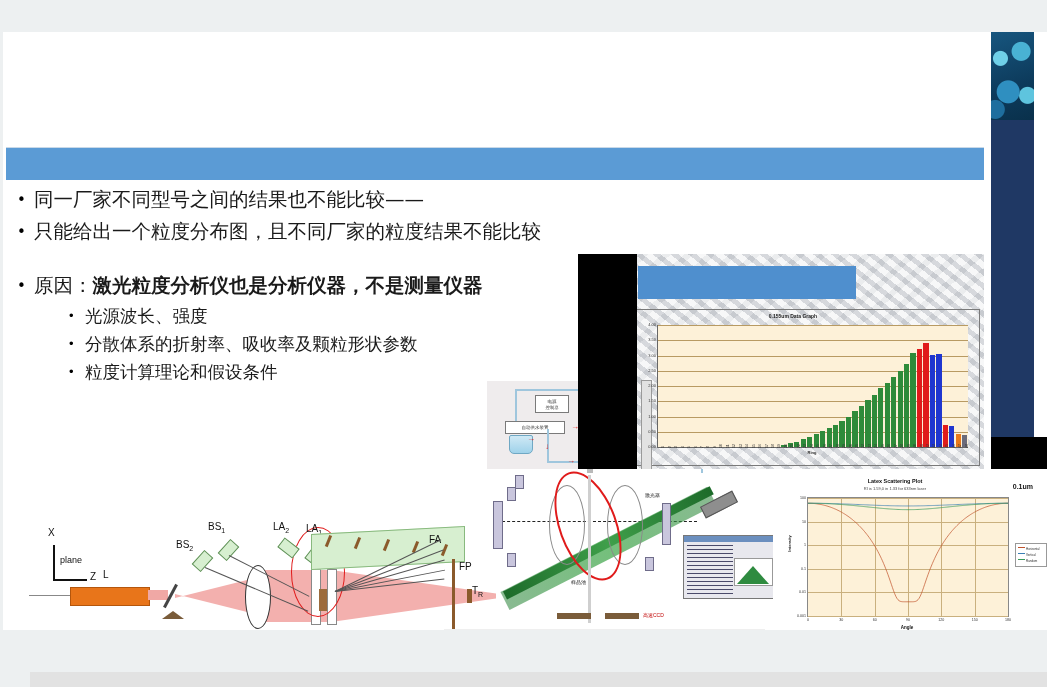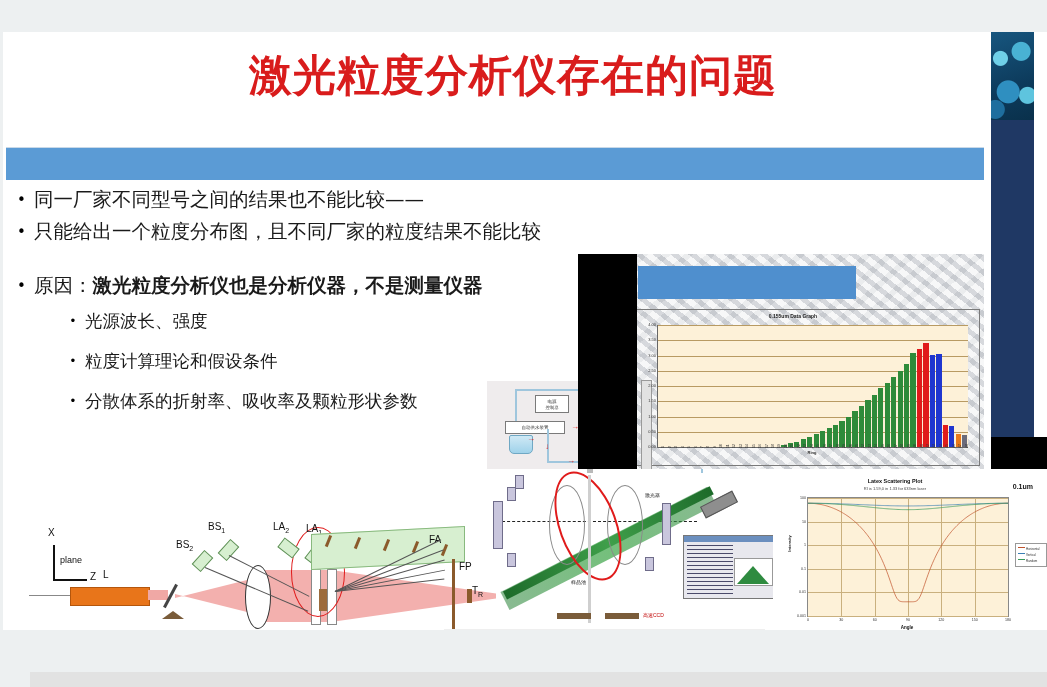--- a/index.html
+++ b/index.html
@@ -49,23 +49,23 @@
 
   
   .bullets{position:absolute;left:14px;top:152px;width:640px;}
   .b1{
     font-size:19.5px;color:#1a1a1a;line-height:31px;white-space:nowrap;
     font-family:"DejaVu Sans","Liberation Sans",sans-serif;
   }
   .b1 .dot{display:inline-block;width:17px;color:#000;font-size:15px;vertical-align:1px;}
   .spacer{height:22px;}
   .b2{
-    font-size:17.5px;color:#1a1a1a;line-height:40px;white-space:nowrap;
+    font-size:17.5px;color:#1a1a1a;line-height:28px;white-space:nowrap;
     padding-left:52px;
-    font-family:Liberation Mono, monospace;
+    font-family:Liberation Sans, sans-serif;
   }
   .b2 .dot{display:inline-block;width:16px;color:#000;font-size:13px;vertical-align:2px;}
 
   
   .instrument{
     position:absolute;left:484px;top:341px;width:286px;height:252px;
     background:#ffffff;overflow:hidden;
   }
   .inst-top{position:absolute;left:0;top:8px;width:286px;height:88px;background:#efeced;}
   .inst-box{position:absolute;border:1px solid #7a7a7a;background:#fff;font-size:4.5px;
@@ -170,21 +170,20 @@
   }
 </style>
 </head>
 <body>
 
 <div class="viewport">
   <div class="bottom-strip"></div>
 
   <div class="slide">
 
-    <div class="title">激光粒度分析仪存在的问题</div>
     <div class="bluebar"></div>
 
     <div class="sidebar">
       <div class="sidebar-photo"></div>
 
     </div>
 
     <div class="bullets">
       <div class="b1">
         <span class="dot">•</span><span class="txt">同一厂家不同型号之间的结果也不能比较——</span>
@@ -194,24 +193,24 @@
       </div>
       <div class="spacer"></div>
       <div class="b1">
         <span class="dot">•</span><span>原因：</span><span style="font-weight:bold">激光粒度分析仪也是分析仪器，不是测量仪器</span>
       </div>
 
       <div class="b2">
         <span class="dot">•</span><span>光源波长、强度</span>
       </div>
       <div class="b2">
+        <span class="dot">•</span><span>分散体系的折射率、吸收率及颗粒形状参数</span>
+      </div>
+      <div class="b2">
         <span class="dot">•</span><span>粒度计算理论和假设条件</span>
-      </div>
-      <div class="b2">
-        <span class="dot">•</span><span>分散体系的折射率、吸收率及颗粒形状参数</span>
       </div>
     </div>
 
     <div class="instrument">
       <div class="inst-top"></div>
       <div class="inst-pipe" style="left:28px;top:16px;width:108px;height:2px;"></div>
       <div class="inst-pipe" style="left:28px;top:16px;width:2px;height:40px;"></div>
       <div class="inst-box" style="left:48px;top:22px;width:34px;height:18px;">电源<br>控制器</div>
       <div class="inst-box" style="left:18px;top:48px;width:60px;height:13px;">自动供水装置</div>
       <div class="beaker"></div>

